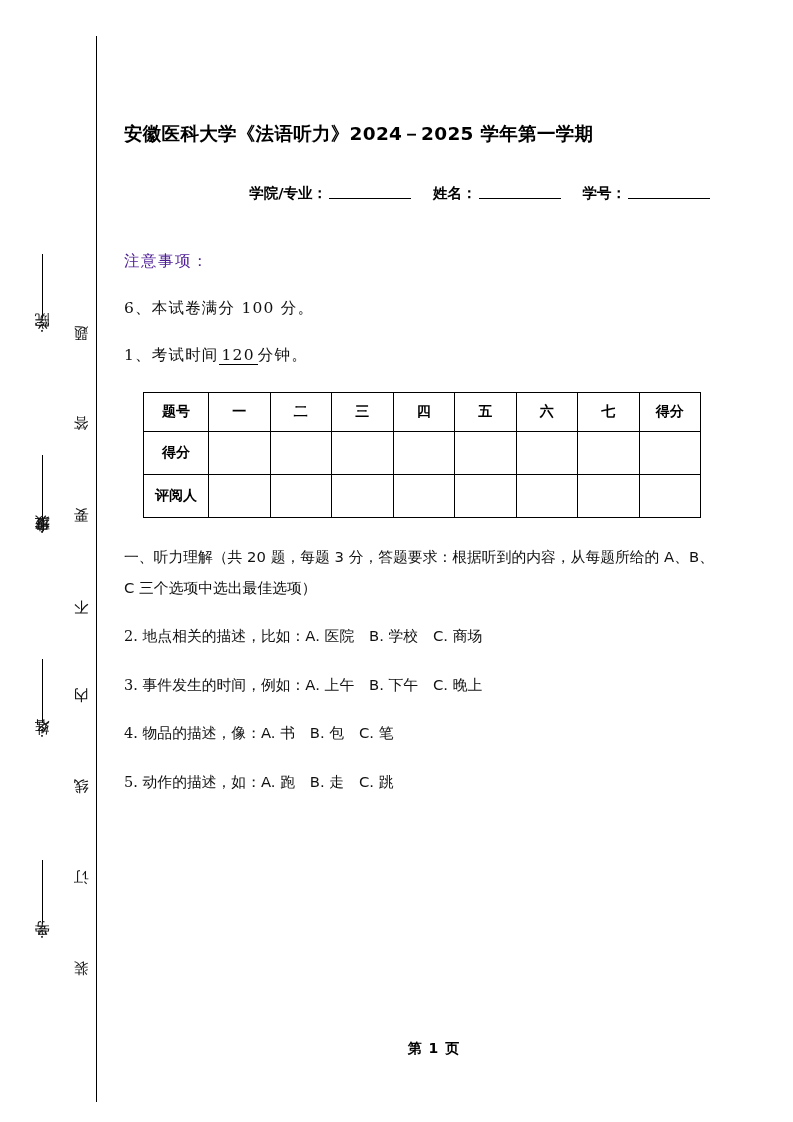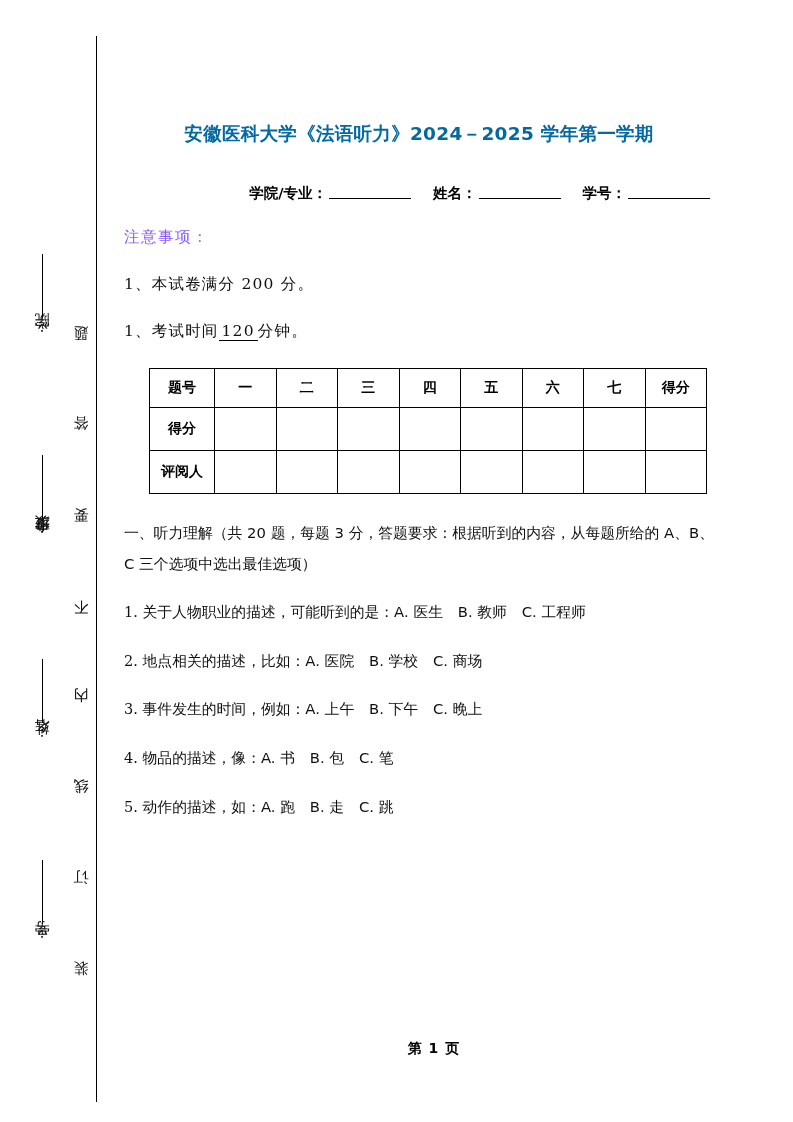--- a/index.html
+++ b/index.html
@@ -87,26 +87,26 @@
   #body-col {
     position: absolute;
     left: 124px;
     top: 0;
     width: 590px;
     height: 1122px;
   }
 
   .title {
     margin-top: 118px;
-    text-align: center;
+    text-align: left;
     font-family: "DejaVu Sans", "Liberation Sans", sans-serif;
     font-weight: bold;
     font-size: 18.5px;
     line-height: 1.75;
-    color: #0369a1;
+    color: #000000;
     letter-spacing: 0.3px;
   }
 
   .infoline {
     margin-top: 34px;
     text-align: right;
     font-family: "DejaVu Sans", "Liberation Sans", sans-serif;
     font-weight: bold;
     font-size: 14.5px;
     color: #000;
@@ -115,43 +115,43 @@
   .infoline .blank {
     display: inline-block;
     border-bottom: 1.4px solid #000;
     width: 82px;
     vertical-align: -1px;
     margin: 0 4px 0 2px;
   }
   .infoline .gap { display:inline-block; width: 18px; }
 
   .note-head {
-    margin-top: 24px;
+    margin-top: 48px;
     font-family: "DejaVu Serif", "Liberation Serif", serif;
     font-size: 15.5px;
-    color: #8b5cf6;
+    color: #4c1d95;
     letter-spacing: 1.5px;
   }
   .note {
     margin-top: 26px;
     font-family: "DejaVu Serif", "Liberation Serif", serif;
     font-size: 15.5px;
     color: #111;
     letter-spacing: 1.2px;
   }
   .note .uline {
     display: inline-block;
     border-bottom: 1.2px solid #000;
     padding: 0 3px;
   }
 
   
   #score-table {
     margin-top: 26px;
-    margin-left: 25px;
+    margin-left: 19px;
     border-collapse: collapse;
     width: 558px;
     table-layout: fixed;
   }
   #score-table td {
     border: 1.3px solid #000;
     text-align: center;
     font-family: "DejaVu Sans", "Liberation Sans", sans-serif;
     font-weight: bold;
     font-size: 14px;
@@ -239,21 +239,21 @@
     <div class="title">
       <div>安徽医科大学《法语听力》2024－2025 学年第一学期</div>
     </div>
 
     <div class="infoline">
       <span>学院/专业：</span><span class="blank"></span><span class="gap"></span><span>姓名：</span><span class="blank"></span><span class="gap"></span><span>学号：</span><span class="blank"></span>
     </div>
 
     <div class="note-head">注意事项：</div>
 
-    <div class="note">1、本试卷满分 200 分。</div>
+    <div class="note">6、本试卷满分 100 分。</div>
 
     <div class="note"><span>1、考试时间</span><span class="uline">120</span><span>分钟。</span></div>
 
     <table id="score-table">
       <tbody>
         <tr>
           <td class="rowhead">题号</td>
           <td>一</td>
           <td>二</td>
           <td>三</td>
@@ -283,21 +283,20 @@
           <td></td>
           <td></td>
           <td></td>
           <td></td>
         </tr>
       </tbody>
     </table>
 
     <div class="section-head">一、听力理解（共 20 题，每题 3 分，答题要求：根据听到的内容，从每题所给的 A、B、C 三个选项中选出最佳选项）</div>
 
-    <div class="question"><span class="q-num">1.</span> <span>关于人物职业的描述，可能听到的是：A. 医生　B. 教师　C. 工程师</span></div>
 
     <div class="question"><span class="q-num">2.</span> <span>地点相关的描述，比如：A. 医院　B. 学校　C. 商场</span></div>
 
     <div class="question"><span class="q-num">3.</span> <span>事件发生的时间，例如：A. 上午　B. 下午　C. 晚上</span></div>
 
     <div class="question"><span class="q-num">4.</span> <span>物品的描述，像：A. 书　B. 包　C. 笔</span></div>
 
     <div class="question"><span class="q-num">5.</span> <span>动作的描述，如：A. 跑　B. 走　C. 跳</span></div>
 
     <div class="footer">第 1 页</div>

